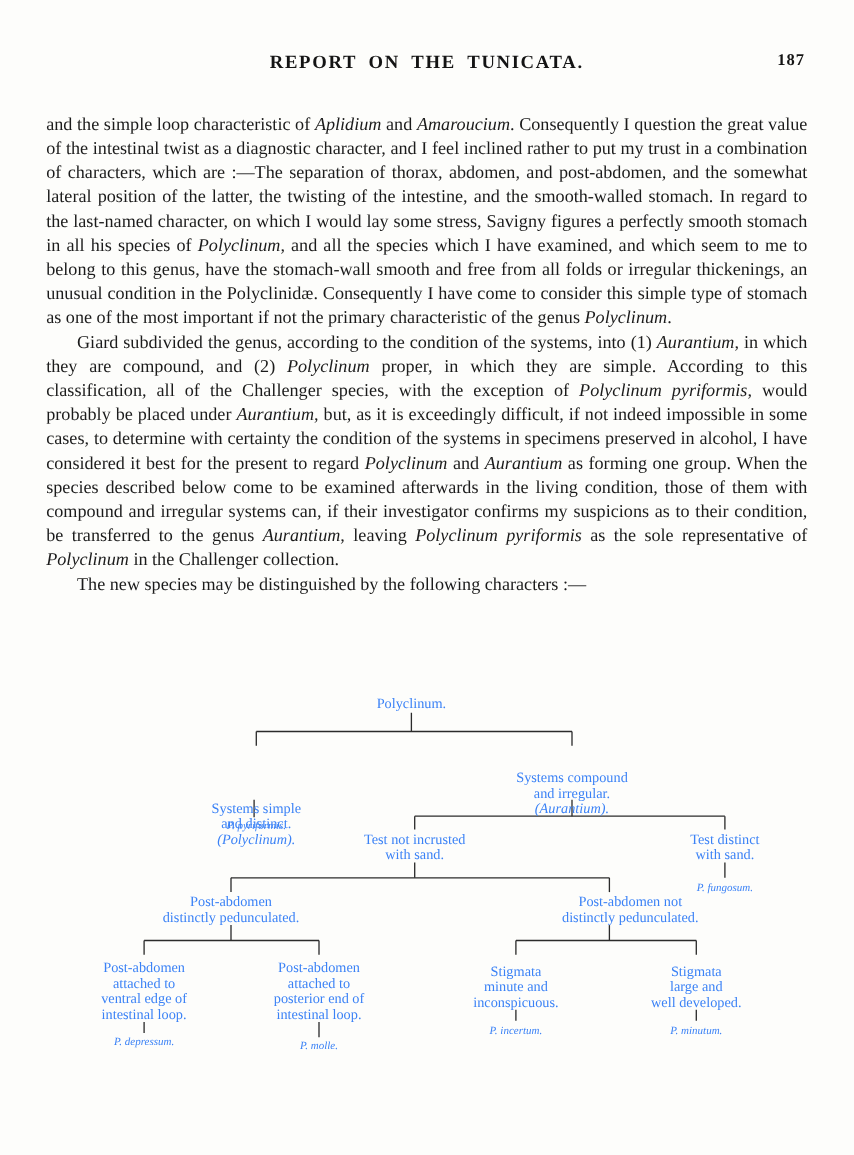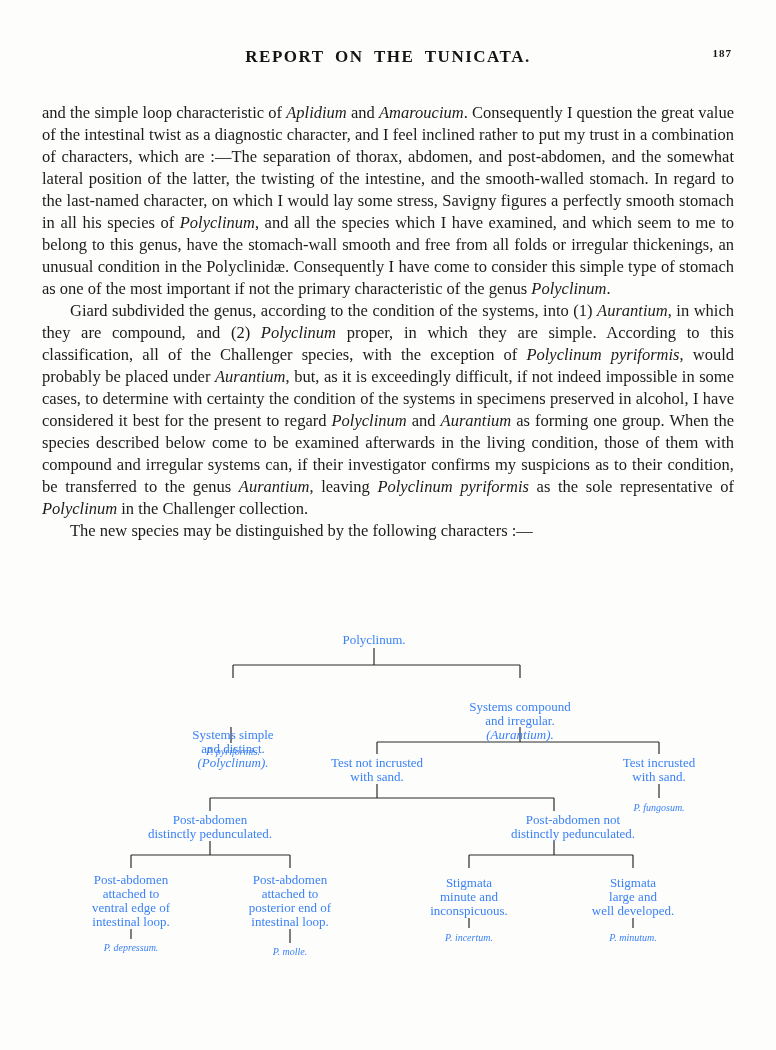--- a/index.html
+++ b/index.html
@@ -13,21 +13,21 @@
   }
   .running-head{
     position:absolute;top:47px;left:42px;width:692px;
     text-align:center;
     font-size:17px;font-weight:600;
     letter-spacing:1.5px;word-spacing:5px;
     color:#141414;
   }
   .page-number{
     position:absolute;top:47px;right:44px;
-    font-size:11px;font-weight:600;letter-spacing:1px;
+    font-size:15px;font-weight:600;letter-spacing:1px;
     color:#141414;
   }
   .body-text{
     position:absolute;top:102px;left:42px;width:692px;
     font-size:16.5px;line-height:22px;
     text-align:justify;
   }
   .body-text p{margin:0;text-indent:28px;}
   .body-text p.noindent{text-indent:0;}
   .body-text i{font-style:italic;}
@@ -110,21 +110,21 @@
       <div>and irregular.</div>
       <div class="it">(Aurantium).</div>
     </div>
 
     <div class="node" style="left:377px;top:136px;">
       <div>Test not incrusted</div>
       <div>with sand.</div>
     </div>
 
     <div class="node" style="left:659px;top:136px;">
-      <div>Test incrusted</div>
+      <div>Test distinct</div>
       <div>with sand.</div>
     </div>
     <div class="species" style="left:659px;top:181px;">P. fungosum.</div>
 
     <div class="node" style="left:210px;top:193px;">
       <div>Post-abdomen</div>
       <div>distinctly pedunculated.</div>
     </div>
 
     <div class="node" style="left:573px;top:193px;">

